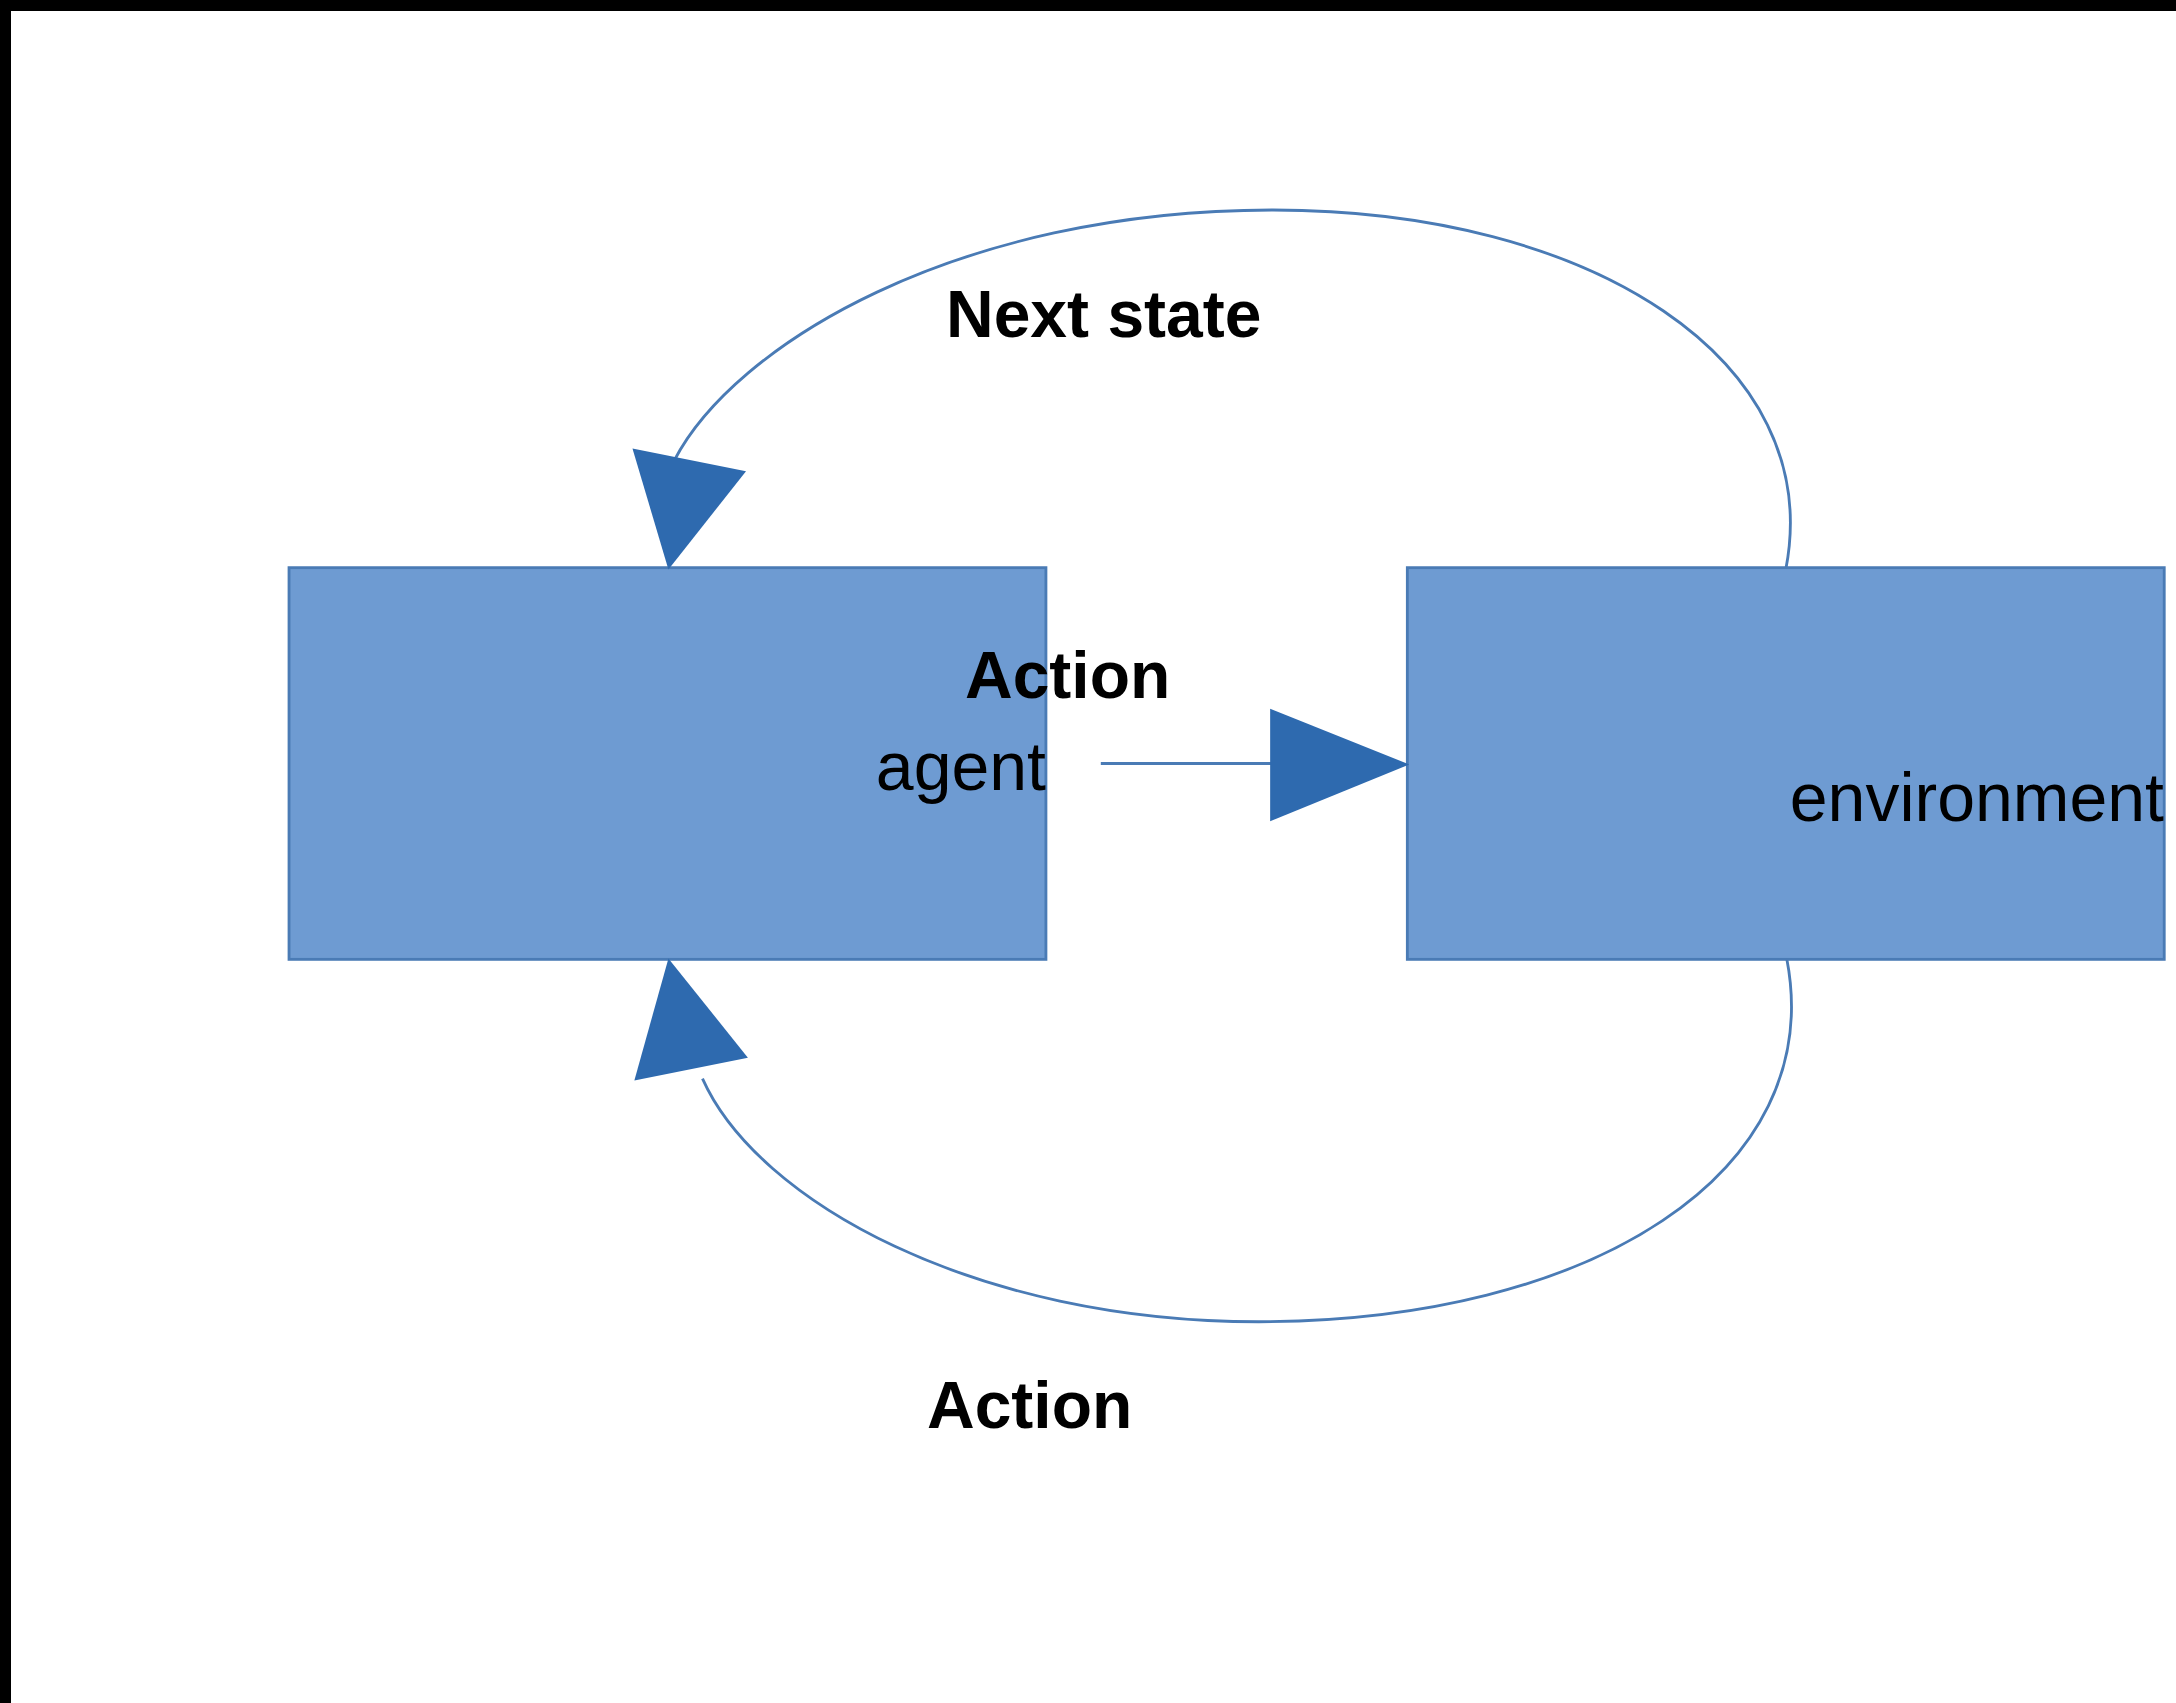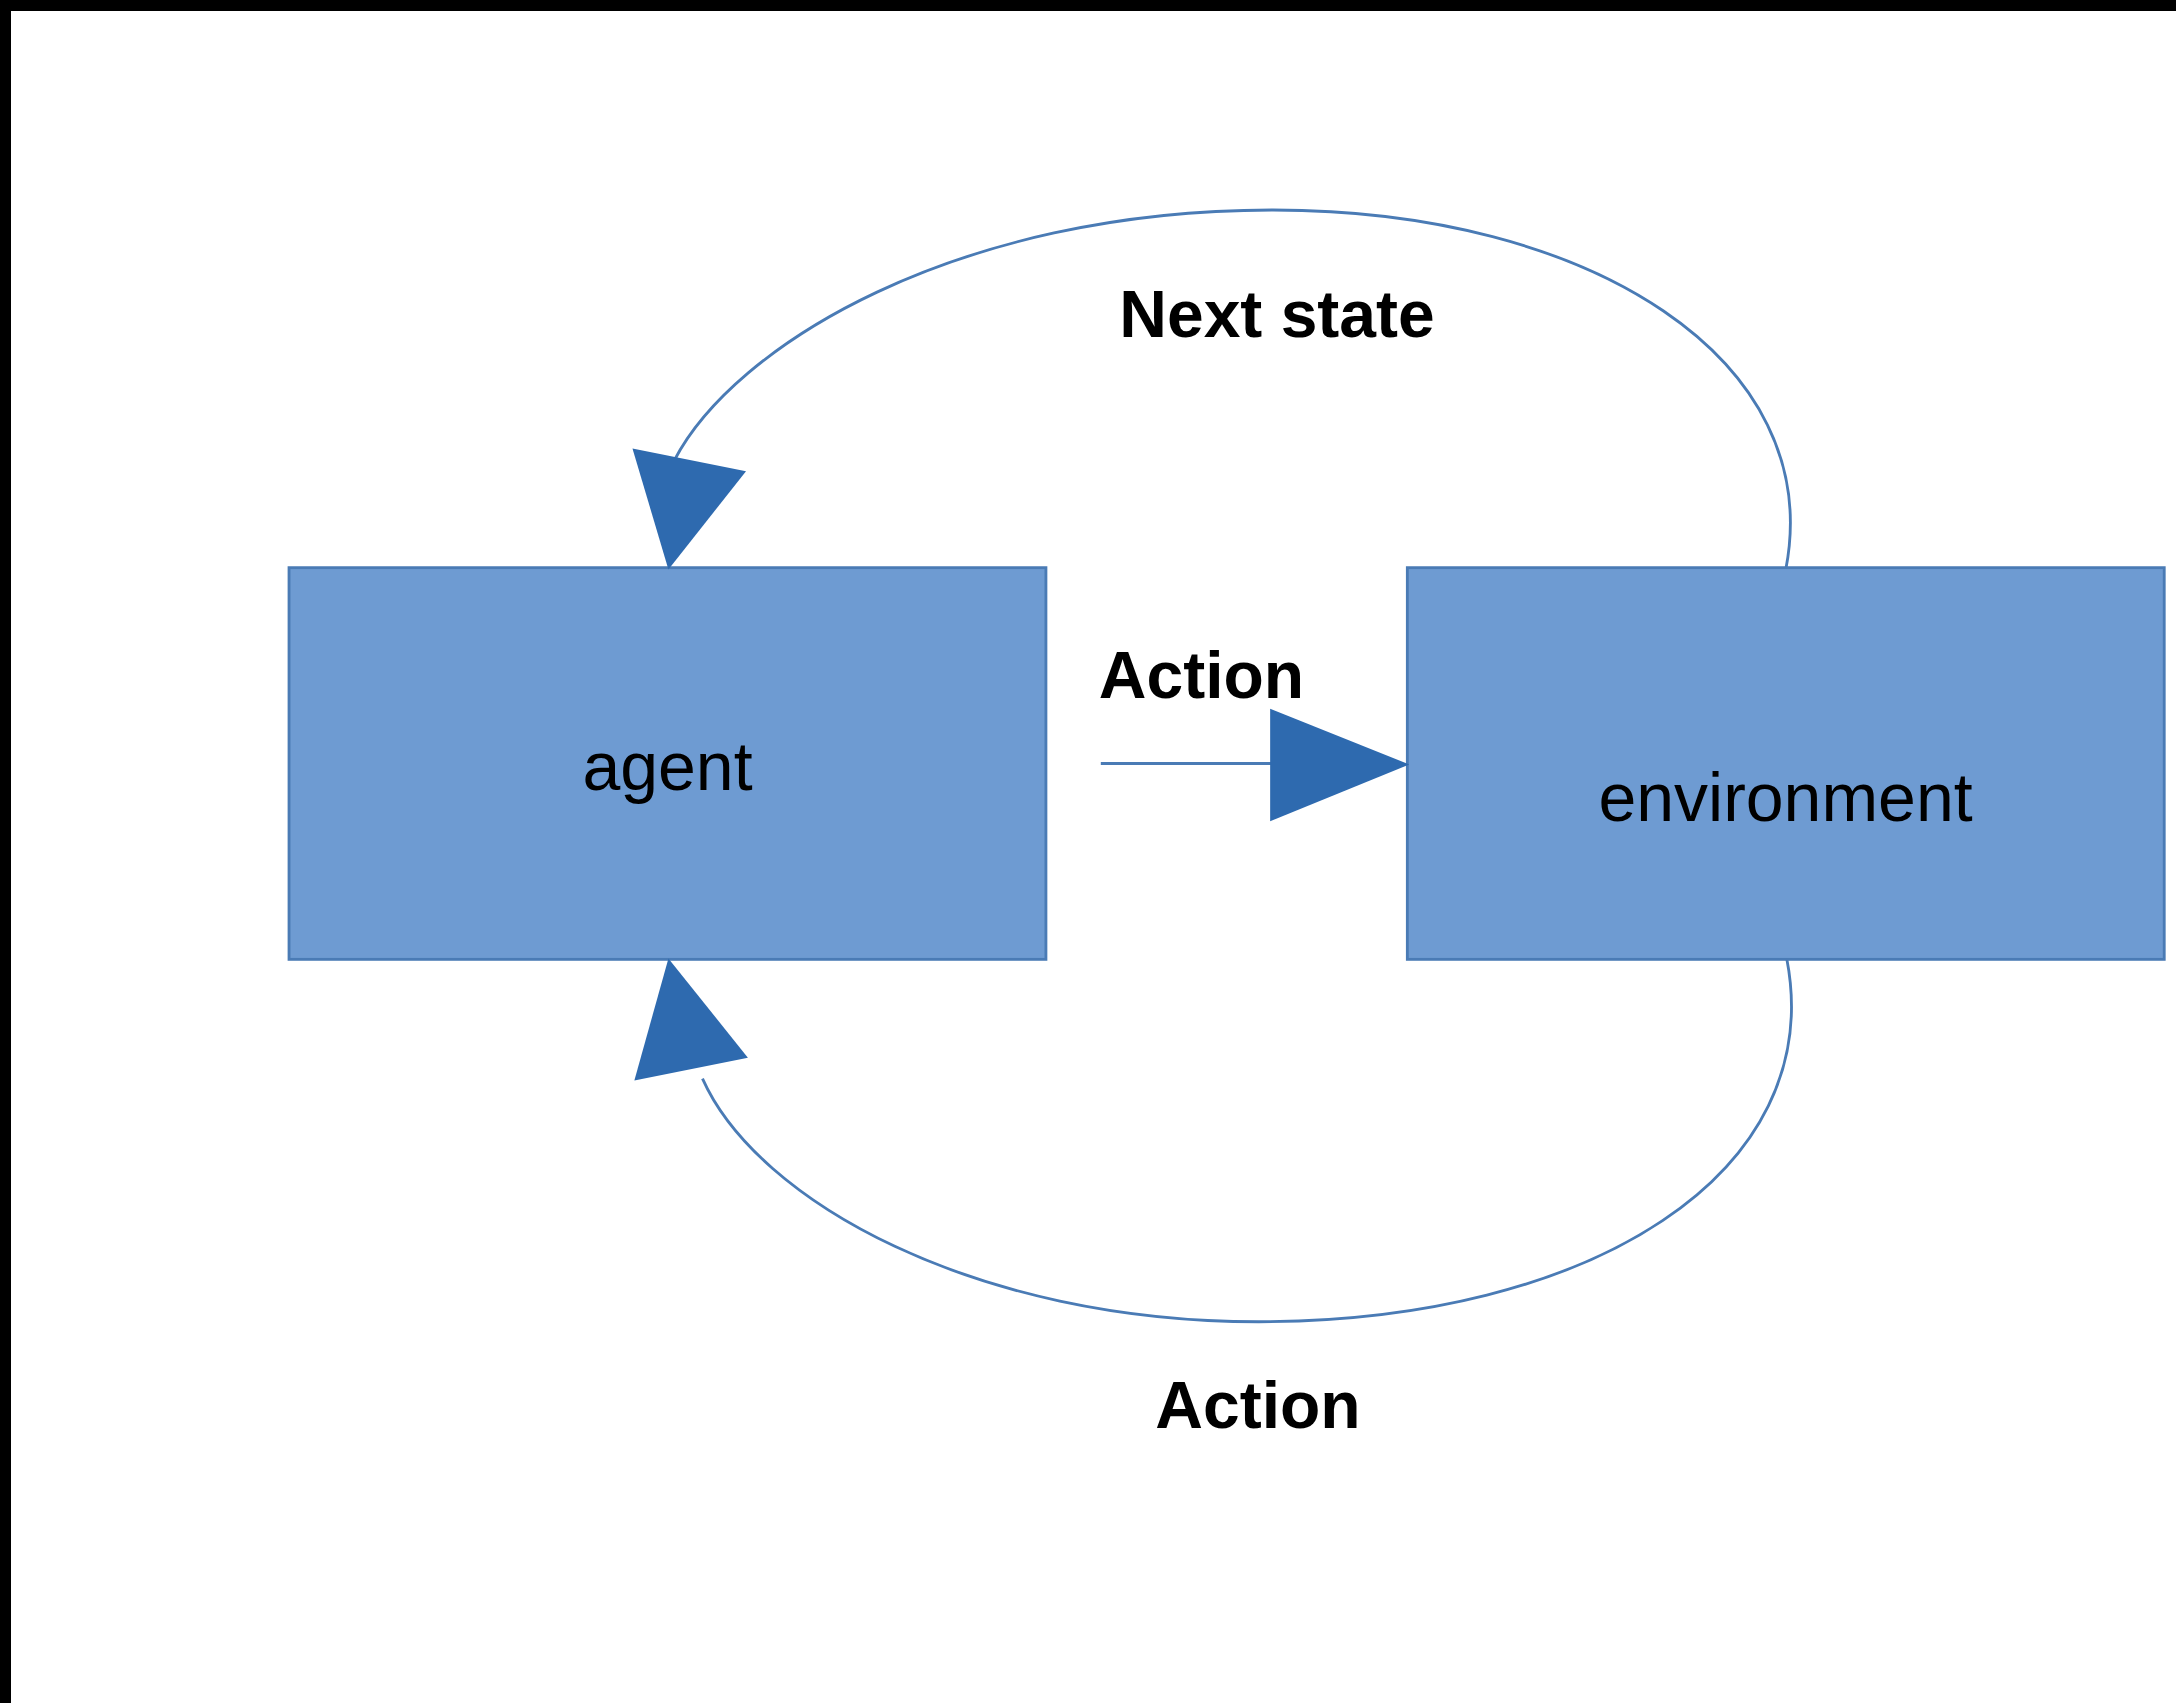--- a/index.html
+++ b/index.html
@@ -35,31 +35,30 @@
     background: #ffffff;
   }
   svg.diagram {
     position: absolute;
     left: 0; top: 0;
     width: 2177px;
     height: 1703px;
   }
   .node-label {
     position: absolute;
-    text-align: center;
+    text-align: right;
     color: #000000;
     font-family: "Liberation Sans", sans-serif;
     font-weight: 400;
     font-size: 68px;
     line-height: 1;
     white-space: nowrap;
   }
   .edge-label {
     position: absolute;
-    text-align: center;
     color: #000000;
     font-family: "Liberation Sans", sans-serif;
     font-weight: 700;
     font-size: 66px;
     line-height: 1;
     white-space: nowrap;
   }
   #label-agent { left: 289px; top: 732px; width: 757px; }
   #label-environment { left: 1407px; top: 732px; width: 757px; margin-top: 31px; }
   #label-next-state { left: 946px; top: 281px; width: 662px; }

